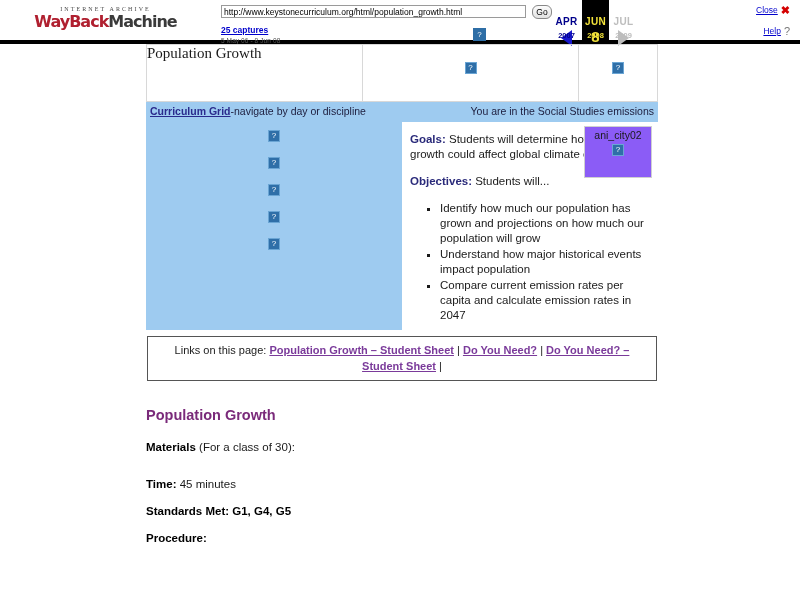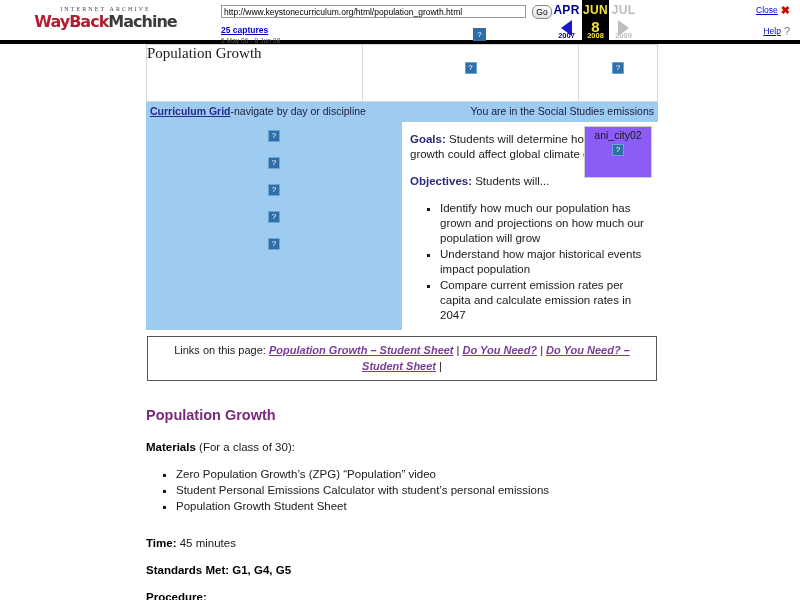--- a/index.html
+++ b/index.html
@@ -145,24 +145,24 @@
     position: absolute;
     top: 0;
     width: 27px;
     height: 40px;
     text-align: center;
   }
   .wm-col.prev { left: 0px; }
   .wm-col.cur  { left: 29px; background: #000; }
   .wm-col.next { left: 57px; }
   .wm-mon {
-    font-size: 12px;
+    font-size: 10px;
     font-weight: bold;
     letter-spacing: 0.3px;
-    padding-top: 3px;
+    padding-top: 16px;
     font-family: "Liberation Sans", sans-serif;
   }
   .wm-col.prev .wm-mon { color: #00008b; }
   .wm-col.cur  .wm-mon { color: #f2e23a; }
   .wm-col.next .wm-mon { color: #bdbdbd; }
   .wm-yr {
     font-size: 7.5px;
     font-weight: bold;
     position: absolute;
     bottom: 0px;
@@ -362,21 +362,20 @@
     margin-top: 6px;
     font-size: 11px;
     line-height: 16px;
     color: #1a1a1a;
   }
   .linksbox a {
     color: #7a3a9a;
     font-weight: bold;
     text-decoration: underline;
     cursor: pointer;
-    font-style: italic;
   }
 
   
   .article {
     margin-left: 146px;
     width: 520px;
     margin-top: 26px;
   }
   .art-h1 {
     font-size: 14.5px;
@@ -518,25 +517,20 @@
     <span>Links on this page: </span><a>Population Growth – Student Sheet</a><span> | </span><a>Do You Need?</a><span> | </span><a>Do You Need? – Student Sheet</a><span> |</span>
   </div>
 
   <div class="article">
     <div class="art-h1">Population Growth</div>
 
     <p class="art-p">
       <b>Materials</b><span> (For a class of 30):</span>
     </p>
 
-    <ul>
-      <li>Zero Population Growth’s (ZPG) “Population” video</li>
-      <li>Student Personal Emissions Calculator with student’s personal emissions</li>
-      <li>Population Growth Student Sheet</li>
-    </ul>
 
     <div class="sp"></div>
 
     <p class="art-p">
       <b>Time:</b><span> 45 minutes</span>
     </p>
 
     <p class="art-p">
       <b>Standards Met: G1, G4, G5</b>
     </p>

